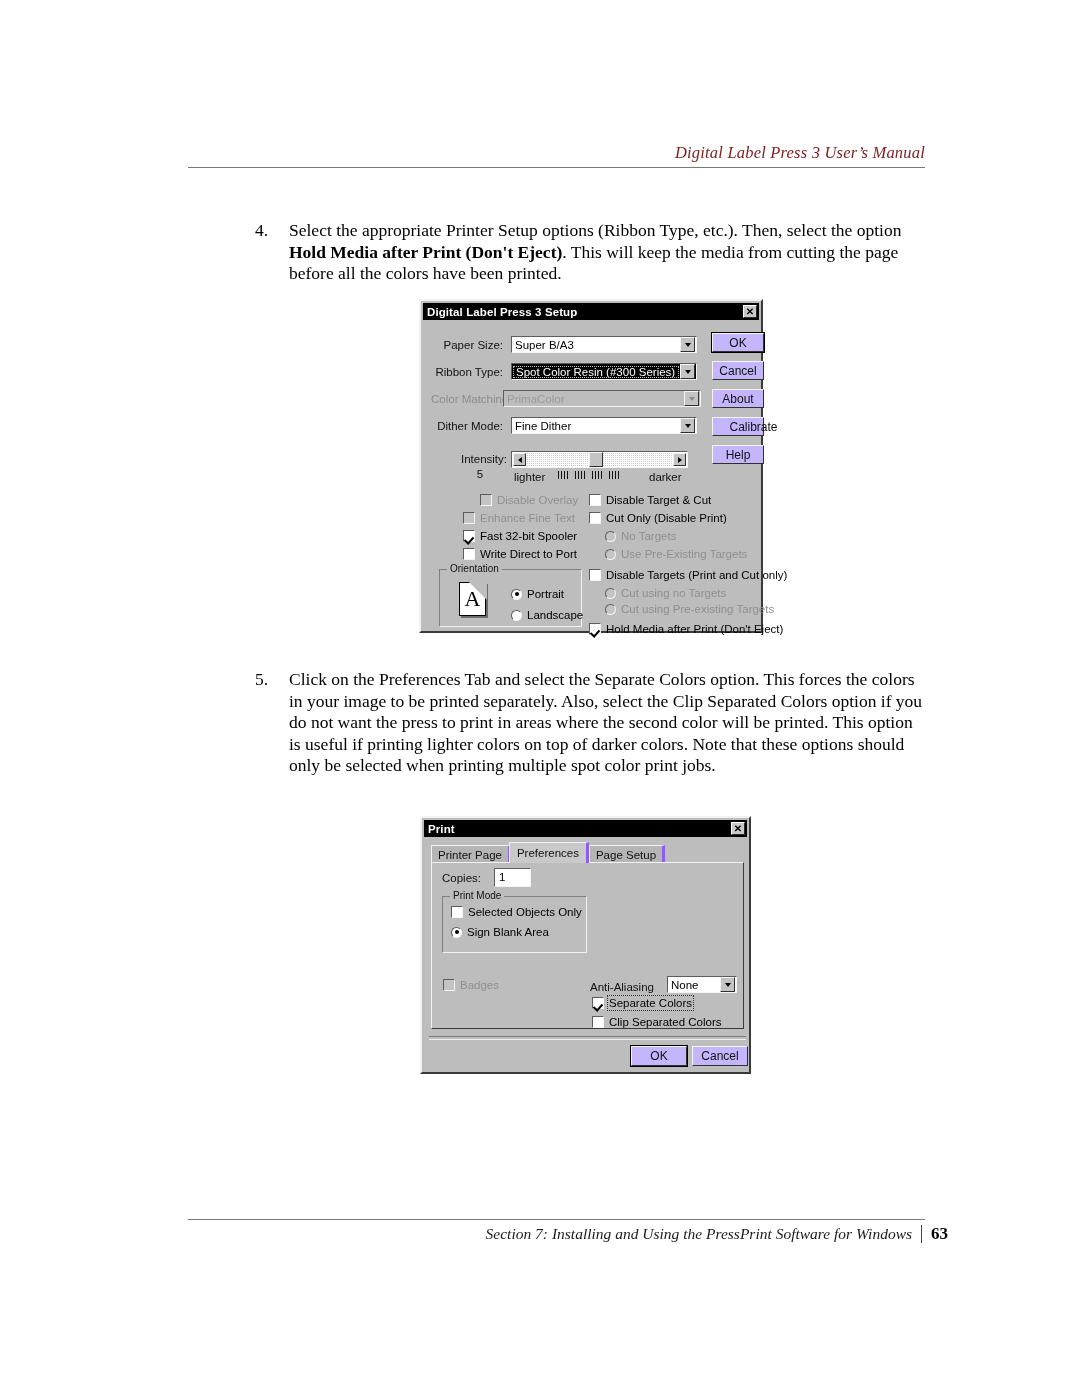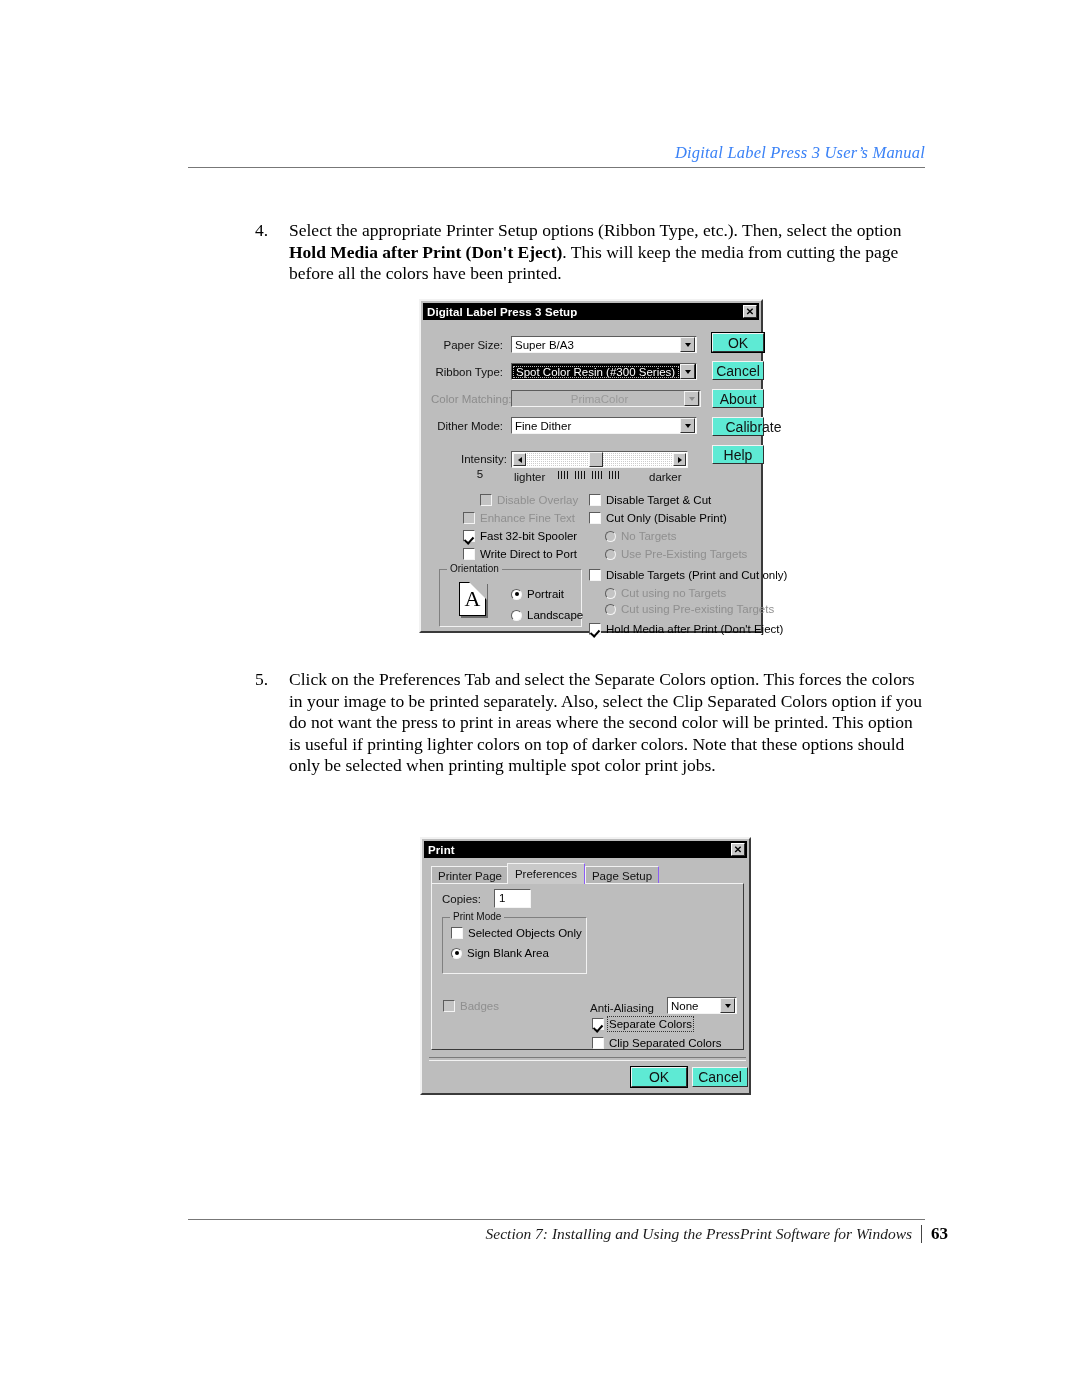--- a/index.html
+++ b/index.html
@@ -22,21 +22,21 @@
     left: 188px;
     top: 143px;
     width: 737px;
     text-align: right;
   }
   .page-header .hdr-text {
     font-family: "Liberation Serif", serif;
     font-style: italic;
     font-size: 16.5px;
     letter-spacing: .2px;
-    color: #3b82f6;
+    color: #7f1d1d;
     display: block;
     padding-bottom: 4px;
   }
   .page-header .hdr-rule {
     display: block;
     height: 1px;
     background: #777;
     width: 100%;
   }
 
@@ -205,23 +205,23 @@
     border-left: 3.5px solid transparent;
     border-right: 3.5px solid transparent;
     border-top: 4px solid #000;
   }
   .combo-arrow.dim .tri { border-top-color: #8c8c8c; }
 
   
   .pbtn {
     position: absolute;
     display: flex; align-items: center; justify-content: center;
-    font-size: 14px;
+    font-size: 12px;
     color: #111;
-    background: #5eead4;
+    background: #c4b5fd;
     text-align: right;
   }
   .pbtn.default { box-shadow: 0 0 0 1px #000; }
 
   
   .ctl {
     position: absolute;
     display: flex;
     align-items: center;
     font-size: 11.5px;
@@ -371,21 +371,21 @@
   
   .tabstrip { position: absolute; display: flex; align-items: flex-end; }
   .tab {
     height: 18px;
     padding: 0 6px;
     font-size: 11.5px;
     display: flex; align-items: center;
     background: #b5b5b5;
     border-top: 1px solid #f2f2f2;
     border-left: 1px solid #f2f2f2;
-    border-right: 1px solid #8b5cf6;
+    border-right: 3px solid #8b5cf6;
     box-sizing: border-box;
     color: #111;
     margin-right: -1px;
   }
   .tab.active {
     background: #c9c9c9;
     height: 21px;
     font-weight: normal;
     z-index: 3;
     position: relative;
@@ -443,21 +443,21 @@
     <span class="combo-box sunken combo-sel" style="width:186px; margin-left:8px; background:#000;">
       <span class="combo-val">Spot Color Resin (#300 Series)</span>
       <span class="combo-arrow raised">
           <i class="tri"></i>
         </span>
     </span>
   </div>
 
   <div class="combo-row" style="left:10px; top:89px; width:270px;">
     <span class="combo-label dim" style="width:72px;">Color Matching:</span>
-    <span class="combo-box sunken" style="width:212px; margin-left:8px; background:#bdbdbd;text-align:center;">
+    <span class="combo-box sunken" style="width:212px; background:#bdbdbd;">
       <span class="combo-val dim">PrimaColor</span>
       <span class="combo-arrow raised dim">
           <i class="tri"></i>
         </span>
     </span>
   </div>
 
   <div class="combo-row" style="left:10px; top:116px; width:270px;">
     <span class="combo-label" style="width:72px;">Dither Mode:</span>
     <span class="combo-box sunken" style="width:186px; margin-left:8px;">
@@ -589,21 +589,21 @@
     <span class="cbox checked"></span>
     <span>Hold Media after Print (Don't Eject)</span>
   </div>
 </div>
 
 <div class="step" id="step-5">
   <div class="num">5.</div>
   <div class="body">Click on the Preferences Tab and select the Separate Colors option.  This forces the colors in your image to be printed separately.  Also, select the Clip Separated Colors option if you do not want the press to print in areas where the second color will be printed.  This option is useful if printing lighter colors on top of darker colors.  Note that these options should only be selected when printing multiple spot color print jobs.</div>
 </div>
 
-<div class="win-dlg" id="print-dialog" style="left:420px; top:816px; width:331px; height:258px;margin-top:21px;">
+<div class="win-dlg" id="print-dialog" style="left:420px; top:816px; width:331px; height:258px;">
 
   <div class="titlebar">
     <span class="title-txt">Print</span>
     <span class="close-btn">✕</span>
   </div>
 
   <div class="tabstrip" style="left:9px; top:24px;">
     <span class="tab">
       <span>Printer Page</span>
     </span>

